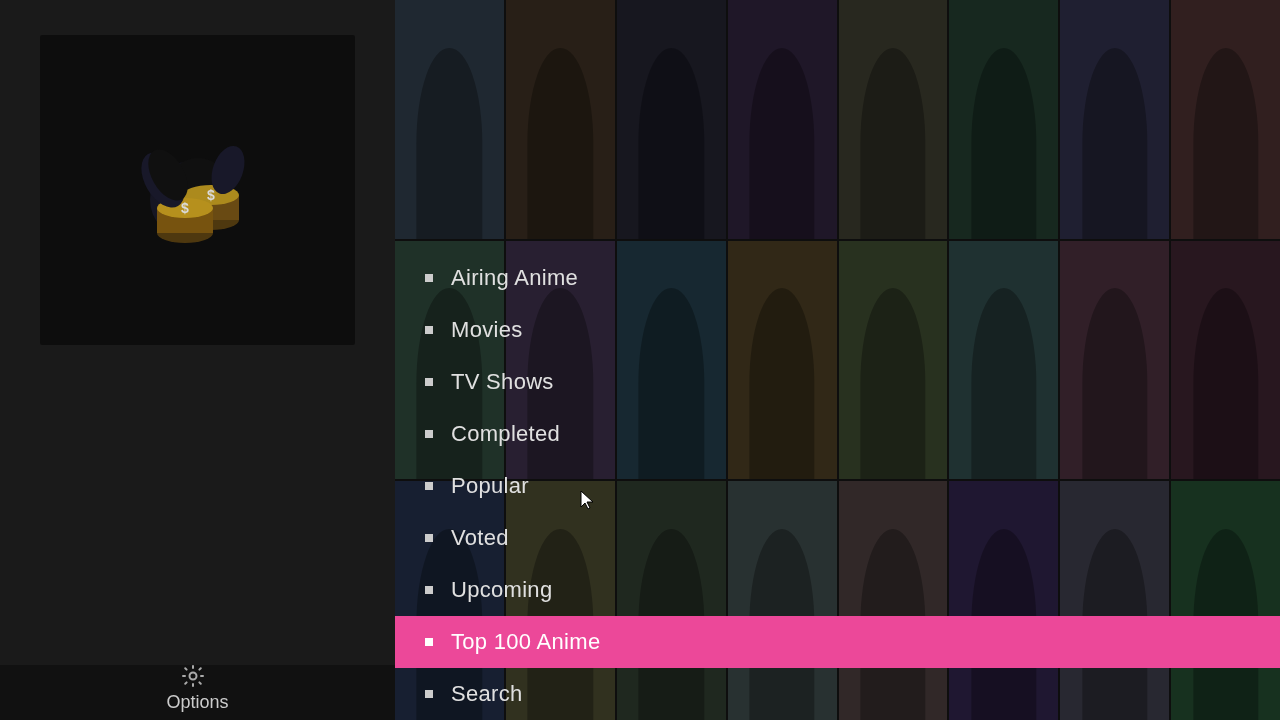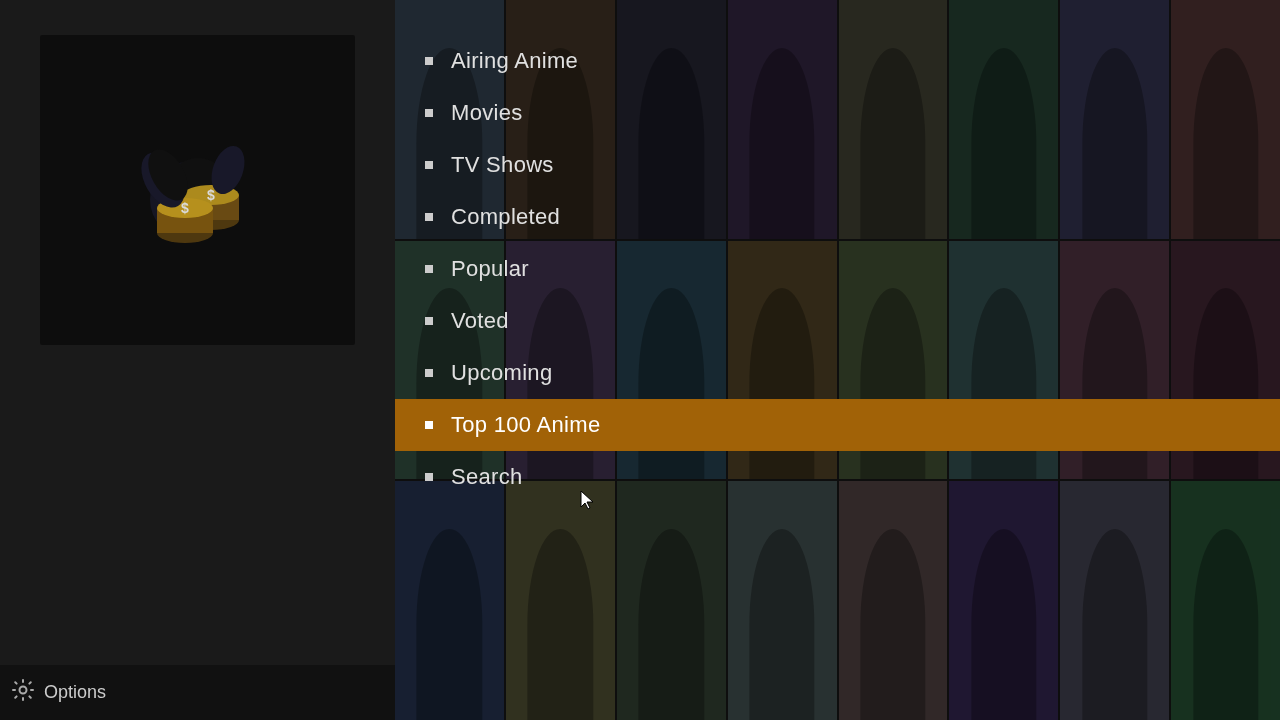--- a/index.html
+++ b/index.html
@@ -109,34 +109,34 @@
     
     .menu-list {
       position: absolute;
       left: 395px;
       top: 0;
       width: 885px;
       height: 720px;
       z-index: 5;
       display: flex;
       flex-direction: column;
-      justify-content: flex-start;
+      justify-content: flex-end;
       padding-top: 35px;
     }
 
     .menu-item {
       display: flex;
       align-items: center;
       padding: 13px 30px;
       cursor: pointer;
       transition: background 0.15s;
     }
 
     .menu-item.active {
-      background: #a16207;
+      background: #ec4899;
     }
 
     .menu-bullet {
       width: 8px;
       height: 8px;
       background: #ccc;
       margin-right: 18px;
       flex-shrink: 0;
     }
 
@@ -161,20 +161,21 @@
       position: absolute;
       bottom: 0;
       left: 0;
       width: 395px;
       height: 55px;
       background: #111;
       display: flex;
       align-items: center;
       padding: 0 12px;
       z-index: 10;
+      flex-direction: column;
     }
 
     .options-icon {
       color: #aaa;
       font-size: 20px;
       margin-right: 10px;
     }
 
     .options-label {
       color: #ccc;

